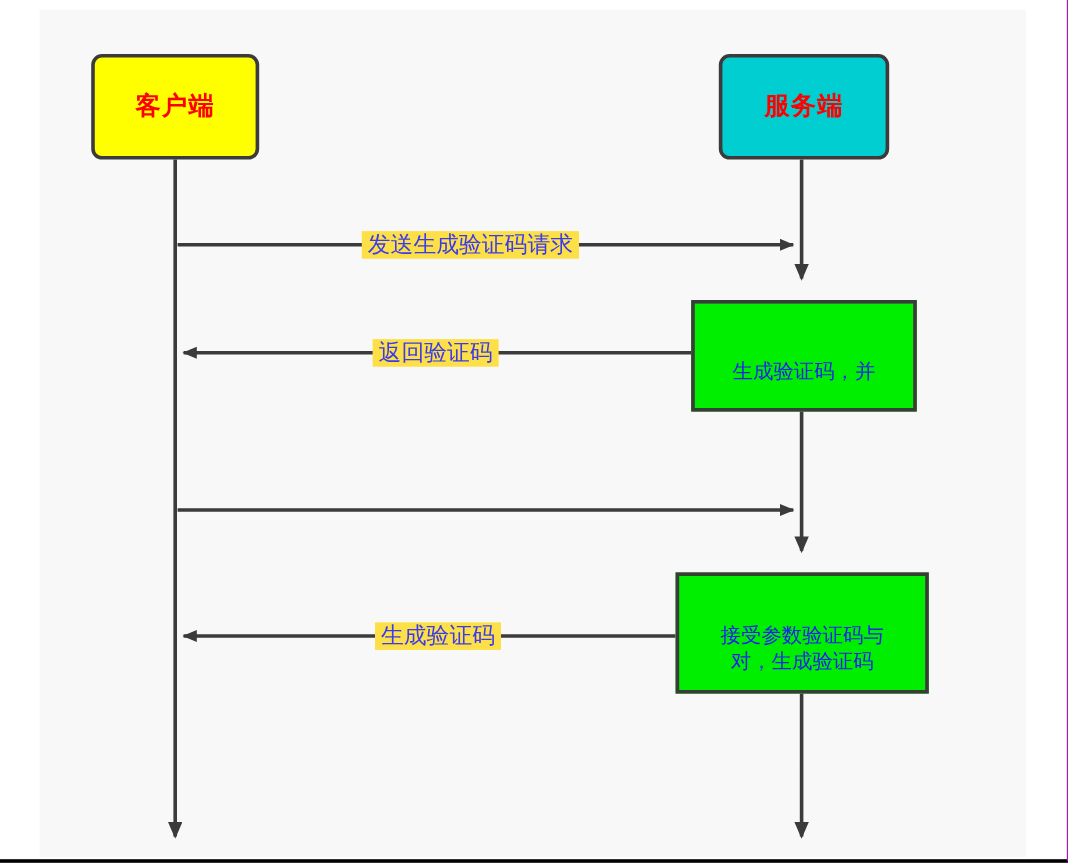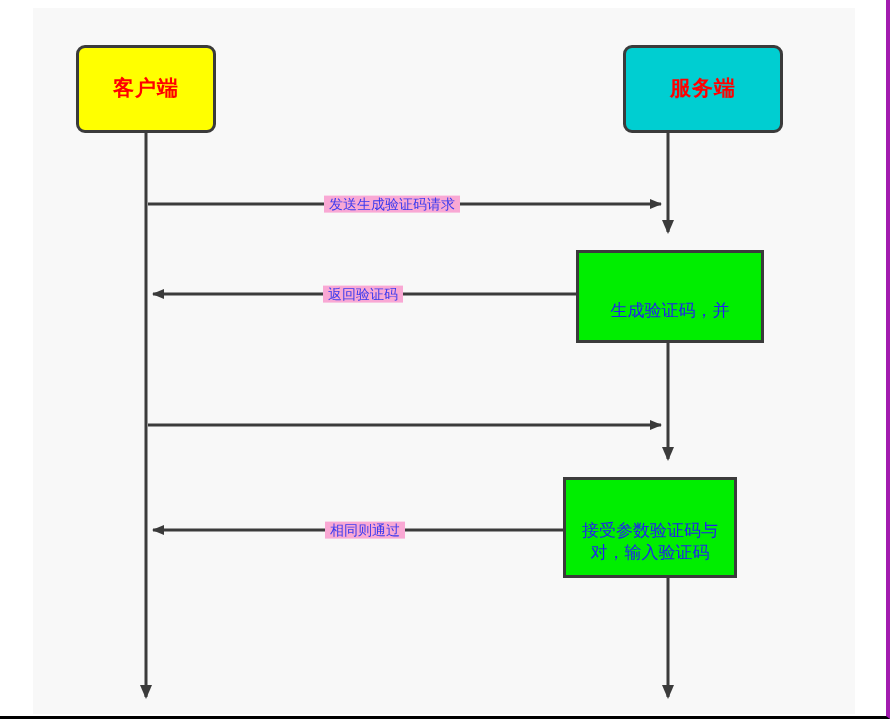--- a/index.html
+++ b/index.html
@@ -14,21 +14,21 @@
     overflow: hidden;
     font-family: "DejaVu Sans", "Liberation Sans", sans-serif;
   }
   #page {
     position: relative;
     width: 890px;
     height: 719px;
     background: #ffffff;
     box-sizing: border-box;
     border-bottom: 3px solid #000000;
-    border-right: 4px solid #a21caf;
+    border-right: 1px solid #a21caf;
   }
   #canvas {
     position: absolute;
     left: 33px;
     top: 8px;
     width: 822px;
     height: 706px;
     background: #f8f8f8;
   }
   #diagram-svg {
@@ -65,23 +65,23 @@
     color: #2020ee;
     font-size: 17px;
     line-height: 1.28;
     font-weight: normal;
     padding: 0 6px;
     margin-top: 28px;
   }
   .msg-label {
     position: absolute;
     color: #3a3aee;
-    font-size: 14px;
+    font-size: 19px;
     white-space: nowrap;
-    background: #f9a8d4;
+    background: #fde047;
     padding: 0 5px;
     transform: translate(-50%, -50%);
     line-height: 1.2;
   }
 </style>
 </head>
 <body>
 
 <div id="page">
 
@@ -116,37 +116,37 @@
 
     <line x1="148" y1="425" x2="661" y2="425" stroke="#3b3b3b" stroke-width="3" marker-end="url(#arrow-right)"></line>
 
     <line x1="563" y1="530" x2="153" y2="530" stroke="#3b3b3b" stroke-width="3" marker-end="url(#arrow-left)"></line>
   </svg>
 
   <div class="node-box actor-box" style="left:76px; top:45px; width:140px; height:88px; background:#ffff00;">
     <span class="actor-label">客户端</span>
   </div>
 
-  <div class="node-box actor-box" style="left:599px; top:45px; width:160px; height:88px; background:#00ced1;margin-left:24px;">
+  <div class="node-box actor-box" style="left:599px; top:45px; width:142px; height:88px; background:#00ced1;">
     <span class="actor-label">服务端</span>
   </div>
 
   <div class="node-box process-box" style="left:576px; top:250px; width:188px; height:93px;">
     <div class="process-label">
       <div>生成验证码，并</div>
     </div>
   </div>
 
-  <div class="node-box process-box" style="left:563px; top:477px; width:174px; height:101px;">
+  <div class="node-box process-box" style="left:563px; top:477px; width:211px; height:101px;">
     <div class="process-label">
       <div>接受参数验证码与</div>
-      <div>对，输入验证码</div>
+      <div>对，生成验证码</div>
     </div>
   </div>
 
   <div class="msg-label" style="left:392px; top:204px;">发送生成验证码请求</div>
 
   <div class="msg-label" style="left:363px; top:294px;">返回验证码</div>
 
 
-  <div class="msg-label" style="left:365px; top:530px;">相同则通过</div>
+  <div class="msg-label" style="left:365px; top:530px;">生成验证码</div>
 
 </div>
 
 </body></html>

